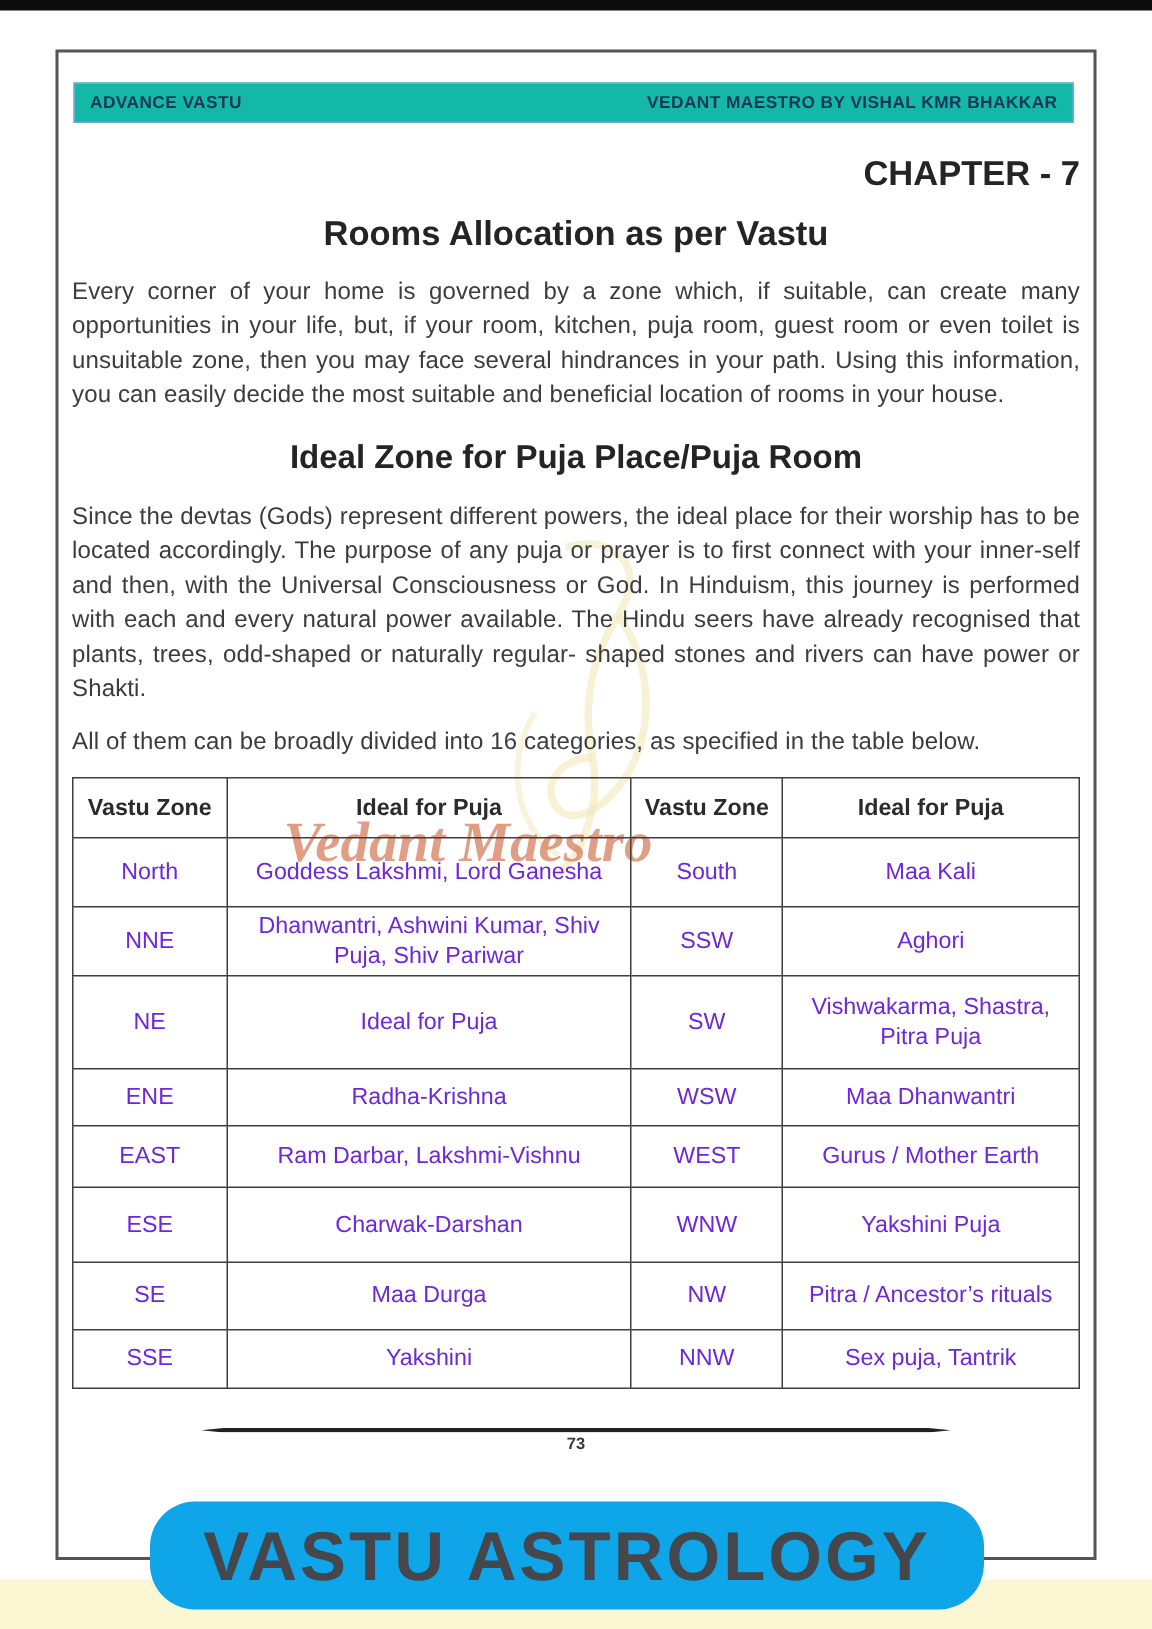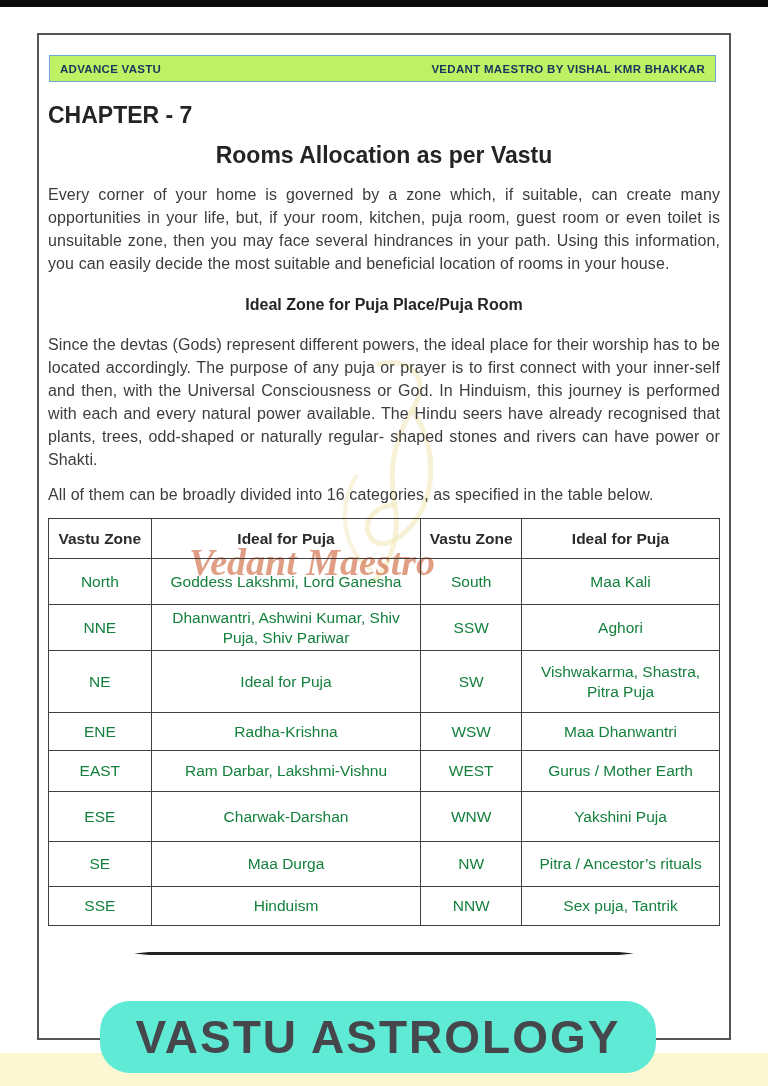--- a/index.html
+++ b/index.html
@@ -15,58 +15,58 @@
   }
   .watermark { position:absolute; z-index:1; pointer-events:none; }
   .wm-logo { left:278px; top:320px; width:170px; height:240px; opacity:0.55; }
   .wm-text {
     left:150px; top:505px; width:420px;
     font-family:"Liberation Serif", serif; font-style:italic; font-weight:bold;
     font-size:38px; color:#c2410c; opacity:0.5; white-space:nowrap;
   }
   .header-bar {
     position:absolute; left:10px; right:13px; top:20px; height:27px; z-index:2;
-    background:#bef264; border:1px solid #71a9da;
+    background:#14b8a6; border:1px solid #71a9da;
     display:flex; justify-content:space-between; align-items:center; padding:0 10px;
   }
   .header-bar span { font-size:11.5px; font-weight:bold; color:#17365d; letter-spacing:0.3px; }
   .content { position:absolute; top:66px; left:9px; right:9px; z-index:2; }
-  .h-chapter { text-align:left; font-size:23px; line-height:28px; color:#242424; font-weight:bold; }
+  .h-chapter { text-align:right; font-size:23px; line-height:28px; color:#242424; font-weight:bold; }
   .h-rooms   { text-align:center; font-size:23px; line-height:28px; color:#242424; font-weight:bold; margin-top:12px; }
-  .h-ideal   { text-align:center; font-size:16px; line-height:28px; color:#242424; font-weight:bold; margin-top:16px; }
+  .h-ideal   { text-align:center; font-size:22px; line-height:28px; color:#242424; font-weight:bold; margin-top:16px; }
   .para {
     font-size:16px; line-height:23px; color:#3c3c3c; text-align:justify; margin-top:14px;
     letter-spacing:0.1px;
   }
   .para-last { text-align:left; margin-top:12px; }
   table.vastu {
     width:100%; border-collapse:collapse; margin-top:12px; background:transparent;
     table-layout:fixed;
   }
   table.vastu td, table.vastu th {
     border:1.5px solid #3f3f3f; text-align:center; vertical-align:middle;
-    font-size:15.5px; color:#15803d; padding:2px 6px; line-height:20px;
+    font-size:15.5px; color:#6d28d9; padding:2px 6px; line-height:20px;
   }
   table.vastu th { font-weight:bold; color:#2b2b2b; }
   col.c1 { width:15.3%; } col.c2 { width:40.2%; } col.c3 { width:15%; } col.c4 { width:29.5%; }
   tr.r-head { height:40px; } tr.r1 { height:46px; } tr.r2 { height:46px; } tr.r3 { height:62px; }
   tr.r4 { height:38px; } tr.r5 { height:41px; } tr.r6 { height:50px; } tr.r7 { height:45px; }
   tr.r8 { height:39px; }
   .divider {
     margin:26px auto 0; width:500px; height:3px; background:#222222;
     clip-path:polygon(0 50%, 3% 0, 97% 0, 100% 50%, 97% 100%, 3% 100%);
   }
   .page-number { text-align:center; font-size:11px; color:#3a3a3a; margin-top:2px; font-weight:bold; }
   .footer-band {
     position:absolute; left:0; top:1053px; width:768px; height:33px;
     background:#fbf7d2; z-index:3;
   }
   .footer-banner {
     position:absolute; left:100px; top:1001px; width:556px; height:72px;
-    background:#5eead4; border-radius:30px; z-index:4;
+    background:#0ea5e9; border-radius:30px; z-index:4;
     display:flex; align-items:center; justify-content:center;
   }
   .footer-banner span {
     font-size:46px; font-weight:bold; color:#45474c; letter-spacing:2px; white-space:nowrap;
   }
 </style>
 </head>
 <body>
 
 <div class="canvas">
@@ -148,28 +148,29 @@
           <td>Yakshini Puja</td>
         </tr>
         <tr class="r7">
           <td>SE</td>
           <td>Maa Durga</td>
           <td>NW</td>
           <td>Pitra / Ancestor’s rituals</td>
         </tr>
         <tr class="r8">
           <td>SSE</td>
-          <td>Hinduism</td>
+          <td>Yakshini</td>
           <td>NNW</td>
           <td>Sex puja, Tantrik</td>
         </tr>
       </tbody>
         </table>
 
       <div class="divider"></div>
+      <div class="page-number">73</div>
     </div>
   </div>
 
   <div class="footer-band"></div>
   <div class="footer-banner">
     <span>VASTU ASTROLOGY</span>
   </div>
 </div>
 
 </body></html>

